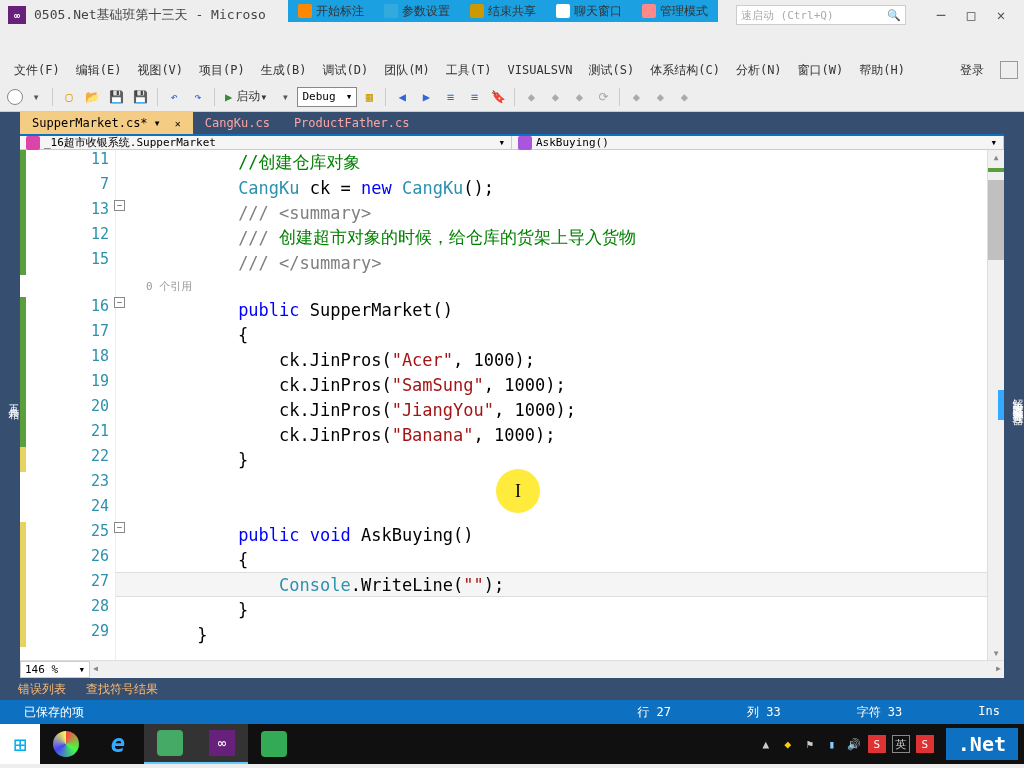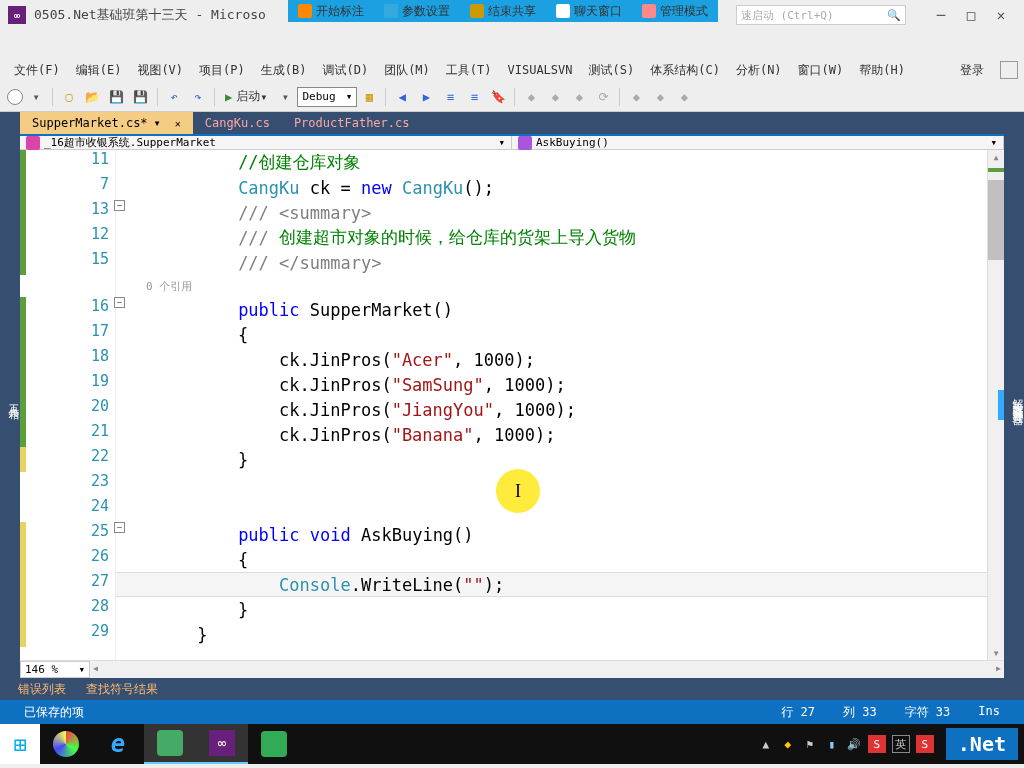--- a/index.html
+++ b/index.html
@@ -80,21 +80,21 @@
 .zoom { width:70px; border:1px solid #ccc; font-size:11px; padding:0 4px; display:flex; align-items:center; background:#fff; }
 .hscroll { flex:1; background:#f0f0f0; position:relative; }
 
 
 .bottom-tabs { height:22px; background:#364e6f; display:flex; align-items:center; padding:0 8px; }
 .bt-item { color:#fdba74; padding:0 10px; font-size:12px; cursor:pointer; }
 
 
 .statusbar { height:24px; background:#0e70c0; color:#fff; display:flex; align-items:center; padding:0 10px; font-size:12px; }
 .st-item { padding:0 14px; }
-.st-right { margin-left:auto; display:flex; }
+.st-right { margin-left:auto; display:flex;gap:48px; }
 
 
 .taskbar { height:40px; background:#101010; display:flex; align-items:center; }
 .tb-item { width:52px; height:40px; display:flex; align-items:center; justify-content:center; cursor:pointer; }
 .tb-item.active { background:#333; border-bottom:2px solid #6cf; }
 .win-start { width:40px; height:40px; background:#fff; color:#00adef; display:flex; align-items:center; justify-content:center; font-size:22px; }
 .tray { margin-left:auto; display:flex; align-items:center; padding-right:6px; gap:6px; }
 .tray-ic { width:16px; height:16px; display:flex; align-items:center; justify-content:center; color:#ccc; font-size:11px; }
 .net-badge { background:#0e70c0; color:#fff; font-size:20px; font-weight:bold; padding:4px 12px; margin-left:6px; }
 </style>

